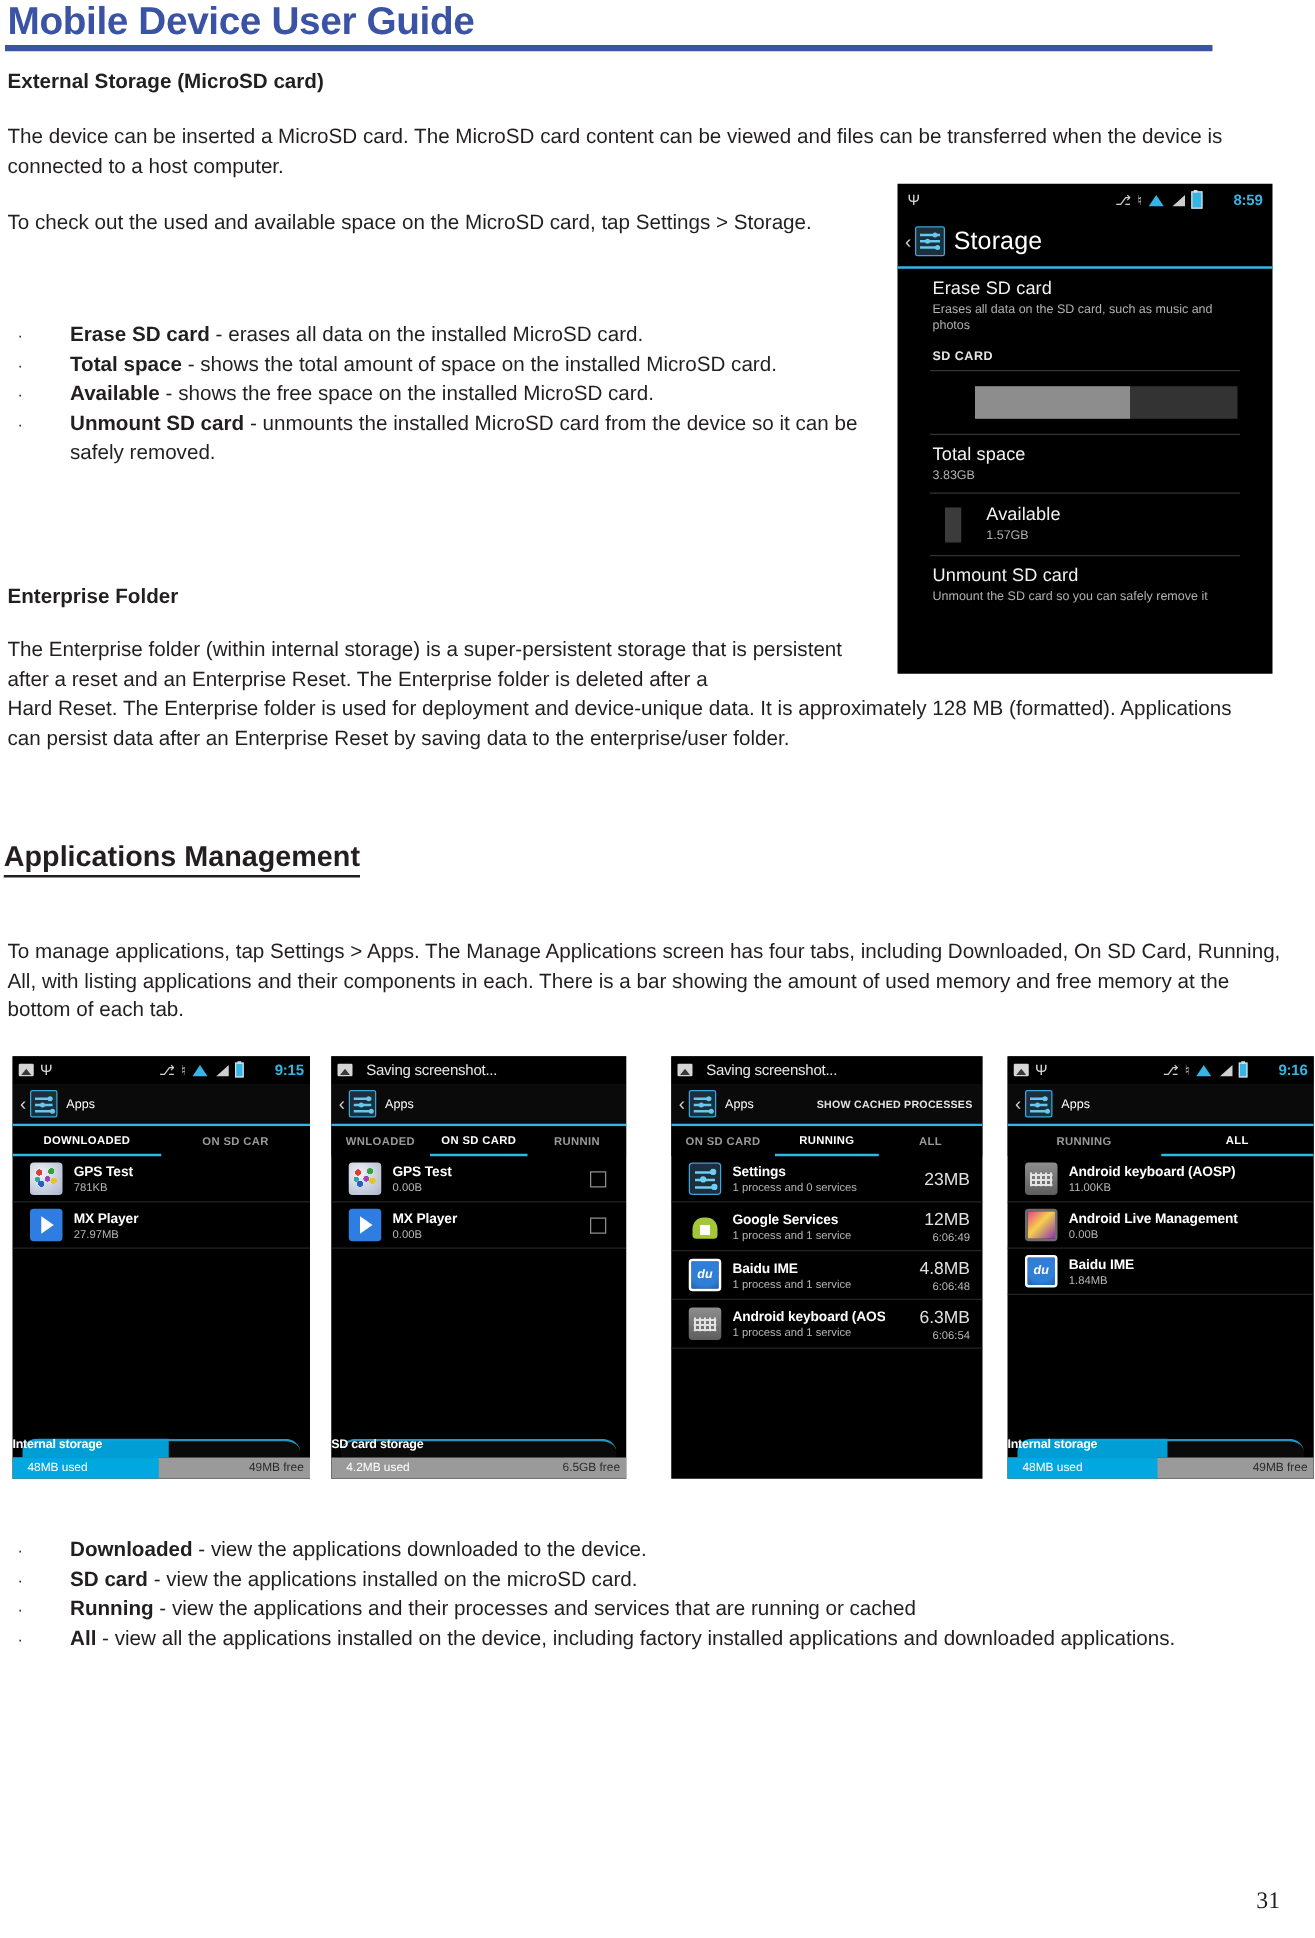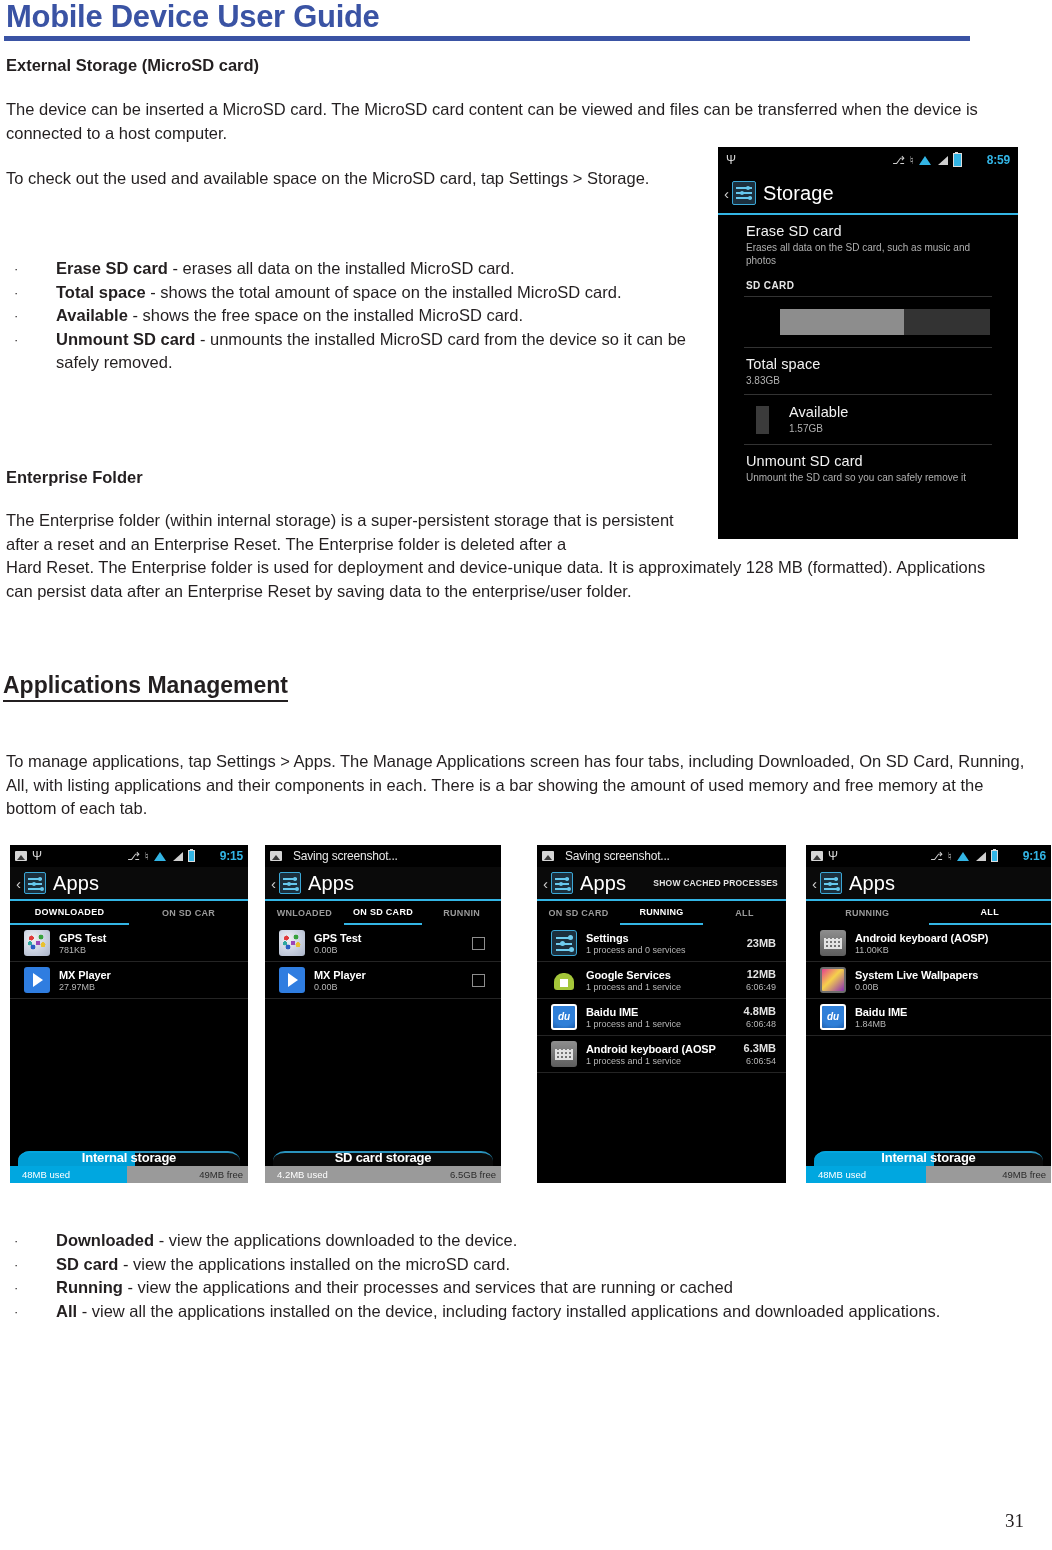--- a/index.html
+++ b/index.html
@@ -181,21 +181,21 @@
     position: absolute;
     width: 4px; height: 4px;
     border-radius: 50%;
     background: #66c8ee;
     top: -1.3px;
   }
   .ab-icon i:nth-child(1)::after { left: 10px; }
   .ab-icon i:nth-child(2)::after { left: 4px; }
   .ab-icon i:nth-child(3)::after { left: 12px; }
   .ab-title {
-    font-size: 20px;
+    font-size: 10px;
     color: #ffffff;
     margin-left: 7px;
     letter-spacing: 0.1px;
   }
   .ab-action {
     margin-left: auto;
     font-size: 8.5px;
     font-weight: bold;
     color: #e3e3e3;
     letter-spacing: 0.2px;
@@ -256,21 +256,21 @@
     color: #b6b6b6;
     margin-top: 1px;
     white-space: nowrap;
   }
   .approw .right {
     flex: 0 0 auto;
     text-align: right;
     margin-left: 4px;
     padding-right: 4px;
   }
-  .approw .rsz { font-size: 11px; color: #e2e2e2; font-weight: bold; margin-left: 24px; }
+  .approw .rsz { font-size: 14px; color: #e2e2e2; font-weight: normal; margin-left: 24px; }
   .approw .rtm { font-size: 9px; color: #b6b6b6; margin-top: 2px; }
   .approw .chk {
     width: 13px; height: 13px;
     border: 1.5px solid #8e8e8e;
     flex: 0 0 13px;
     margin-right: 10px;
   }
 
   
   .ic-gps {
@@ -408,22 +408,22 @@
     top: 2px;
     height: 24px;
     left: 8px;
     border-radius: 12px 0 0 0 / 10px 0 0 0;
     background: #00a7e0;
     opacity: .95;
   }
   .meter-label {
     position: absolute;
     left: 0; right: 0; top: 1px;
-    text-align: center;
-    font-size: 13px;
+    text-align: left;
+    font-size: 10px;
     font-weight: bold;
     color: #ffffff;
     z-index: 3;
     letter-spacing: -0.2px;
   }
   .meter-bar {
     position: relative;
     height: 17px;
     background: #9a9a9a;
     display: flex;
@@ -892,21 +892,21 @@
       <div class="approw">
         <span class="ic ic-keyboard"></span>
         <span class="txt">
           <span class="nm" style="display: block;">Android keyboard (AOSP)</span>
           <span class="sz" style="display: block;">11.00KB</span>
         </span>
       </div>
       <div class="approw">
         <span class="ic ic-wall"></span>
         <span class="txt">
-          <span class="nm" style="display: block;">System Live Wallpapers</span>
+          <span class="nm" style="display: block;">Android Live Management</span>
           <span class="sz" style="display: block;">0.00B</span>
         </span>
       </div>
       <div class="approw">
         <span class="ic ic-baidu"></span>
         <span class="txt">
           <span class="nm" style="display: block;">Baidu IME</span>
           <span class="sz" style="display: block;">1.84MB</span>
         </span>
       </div>

